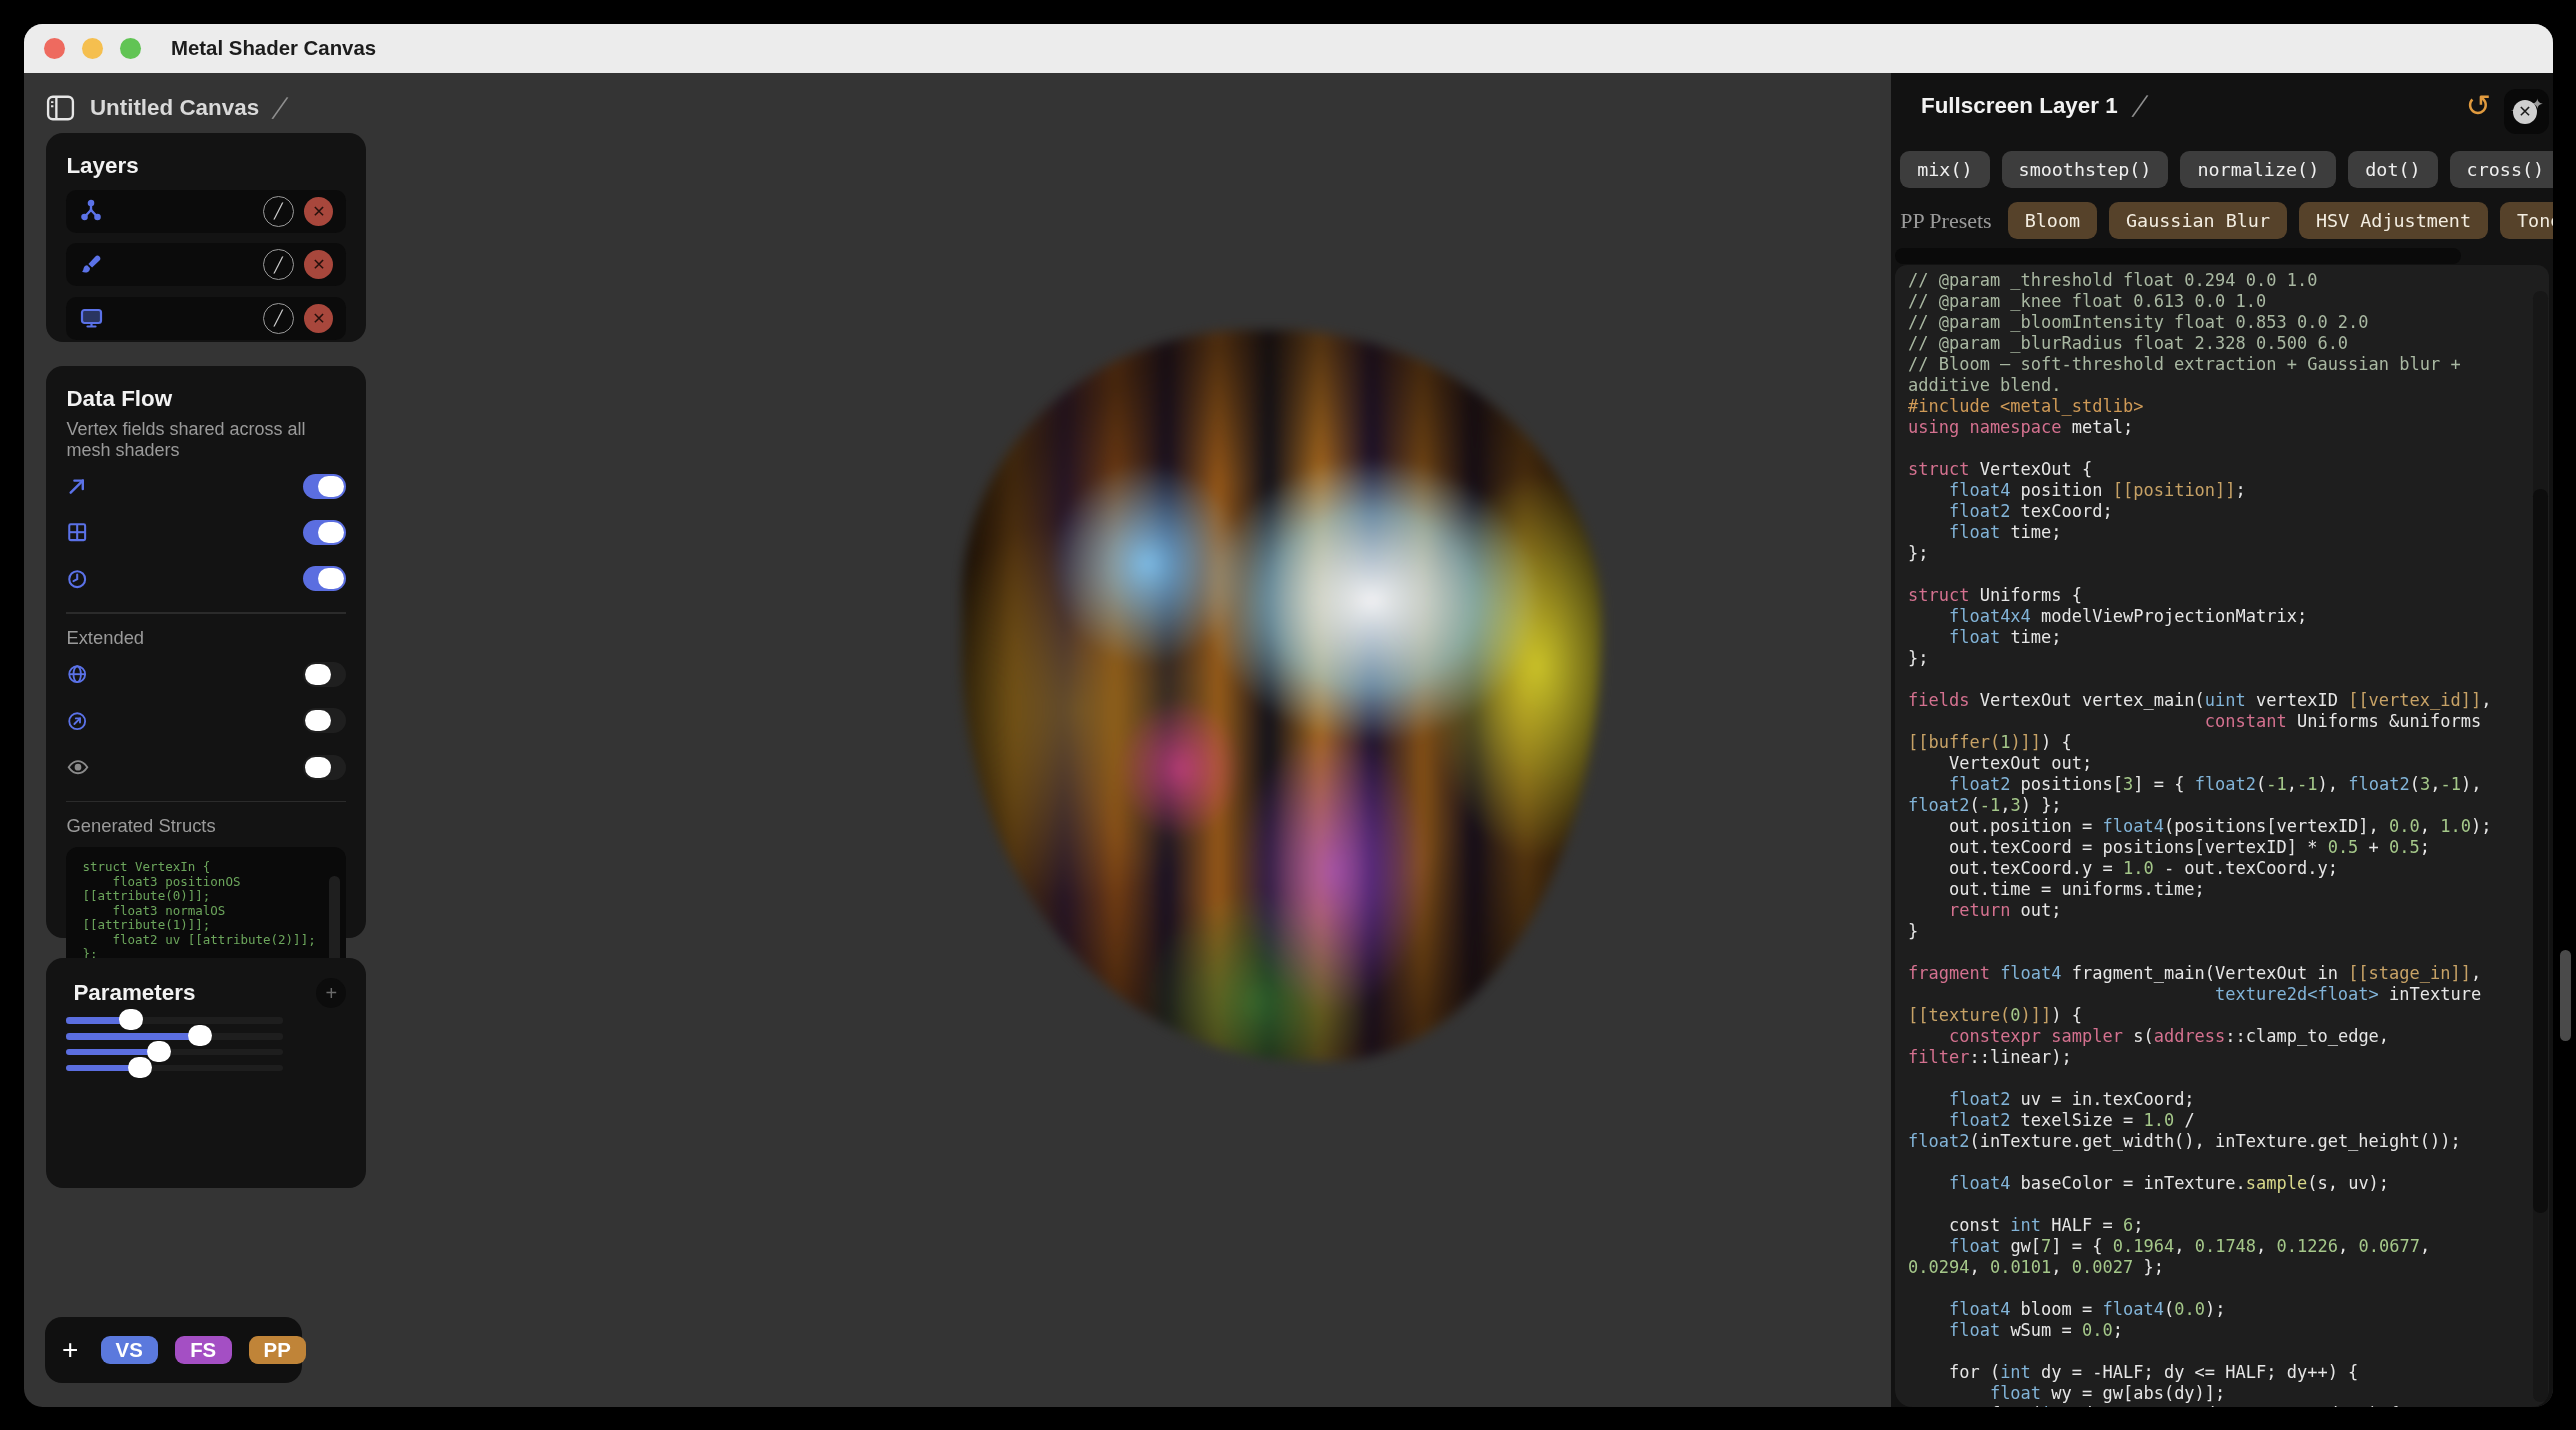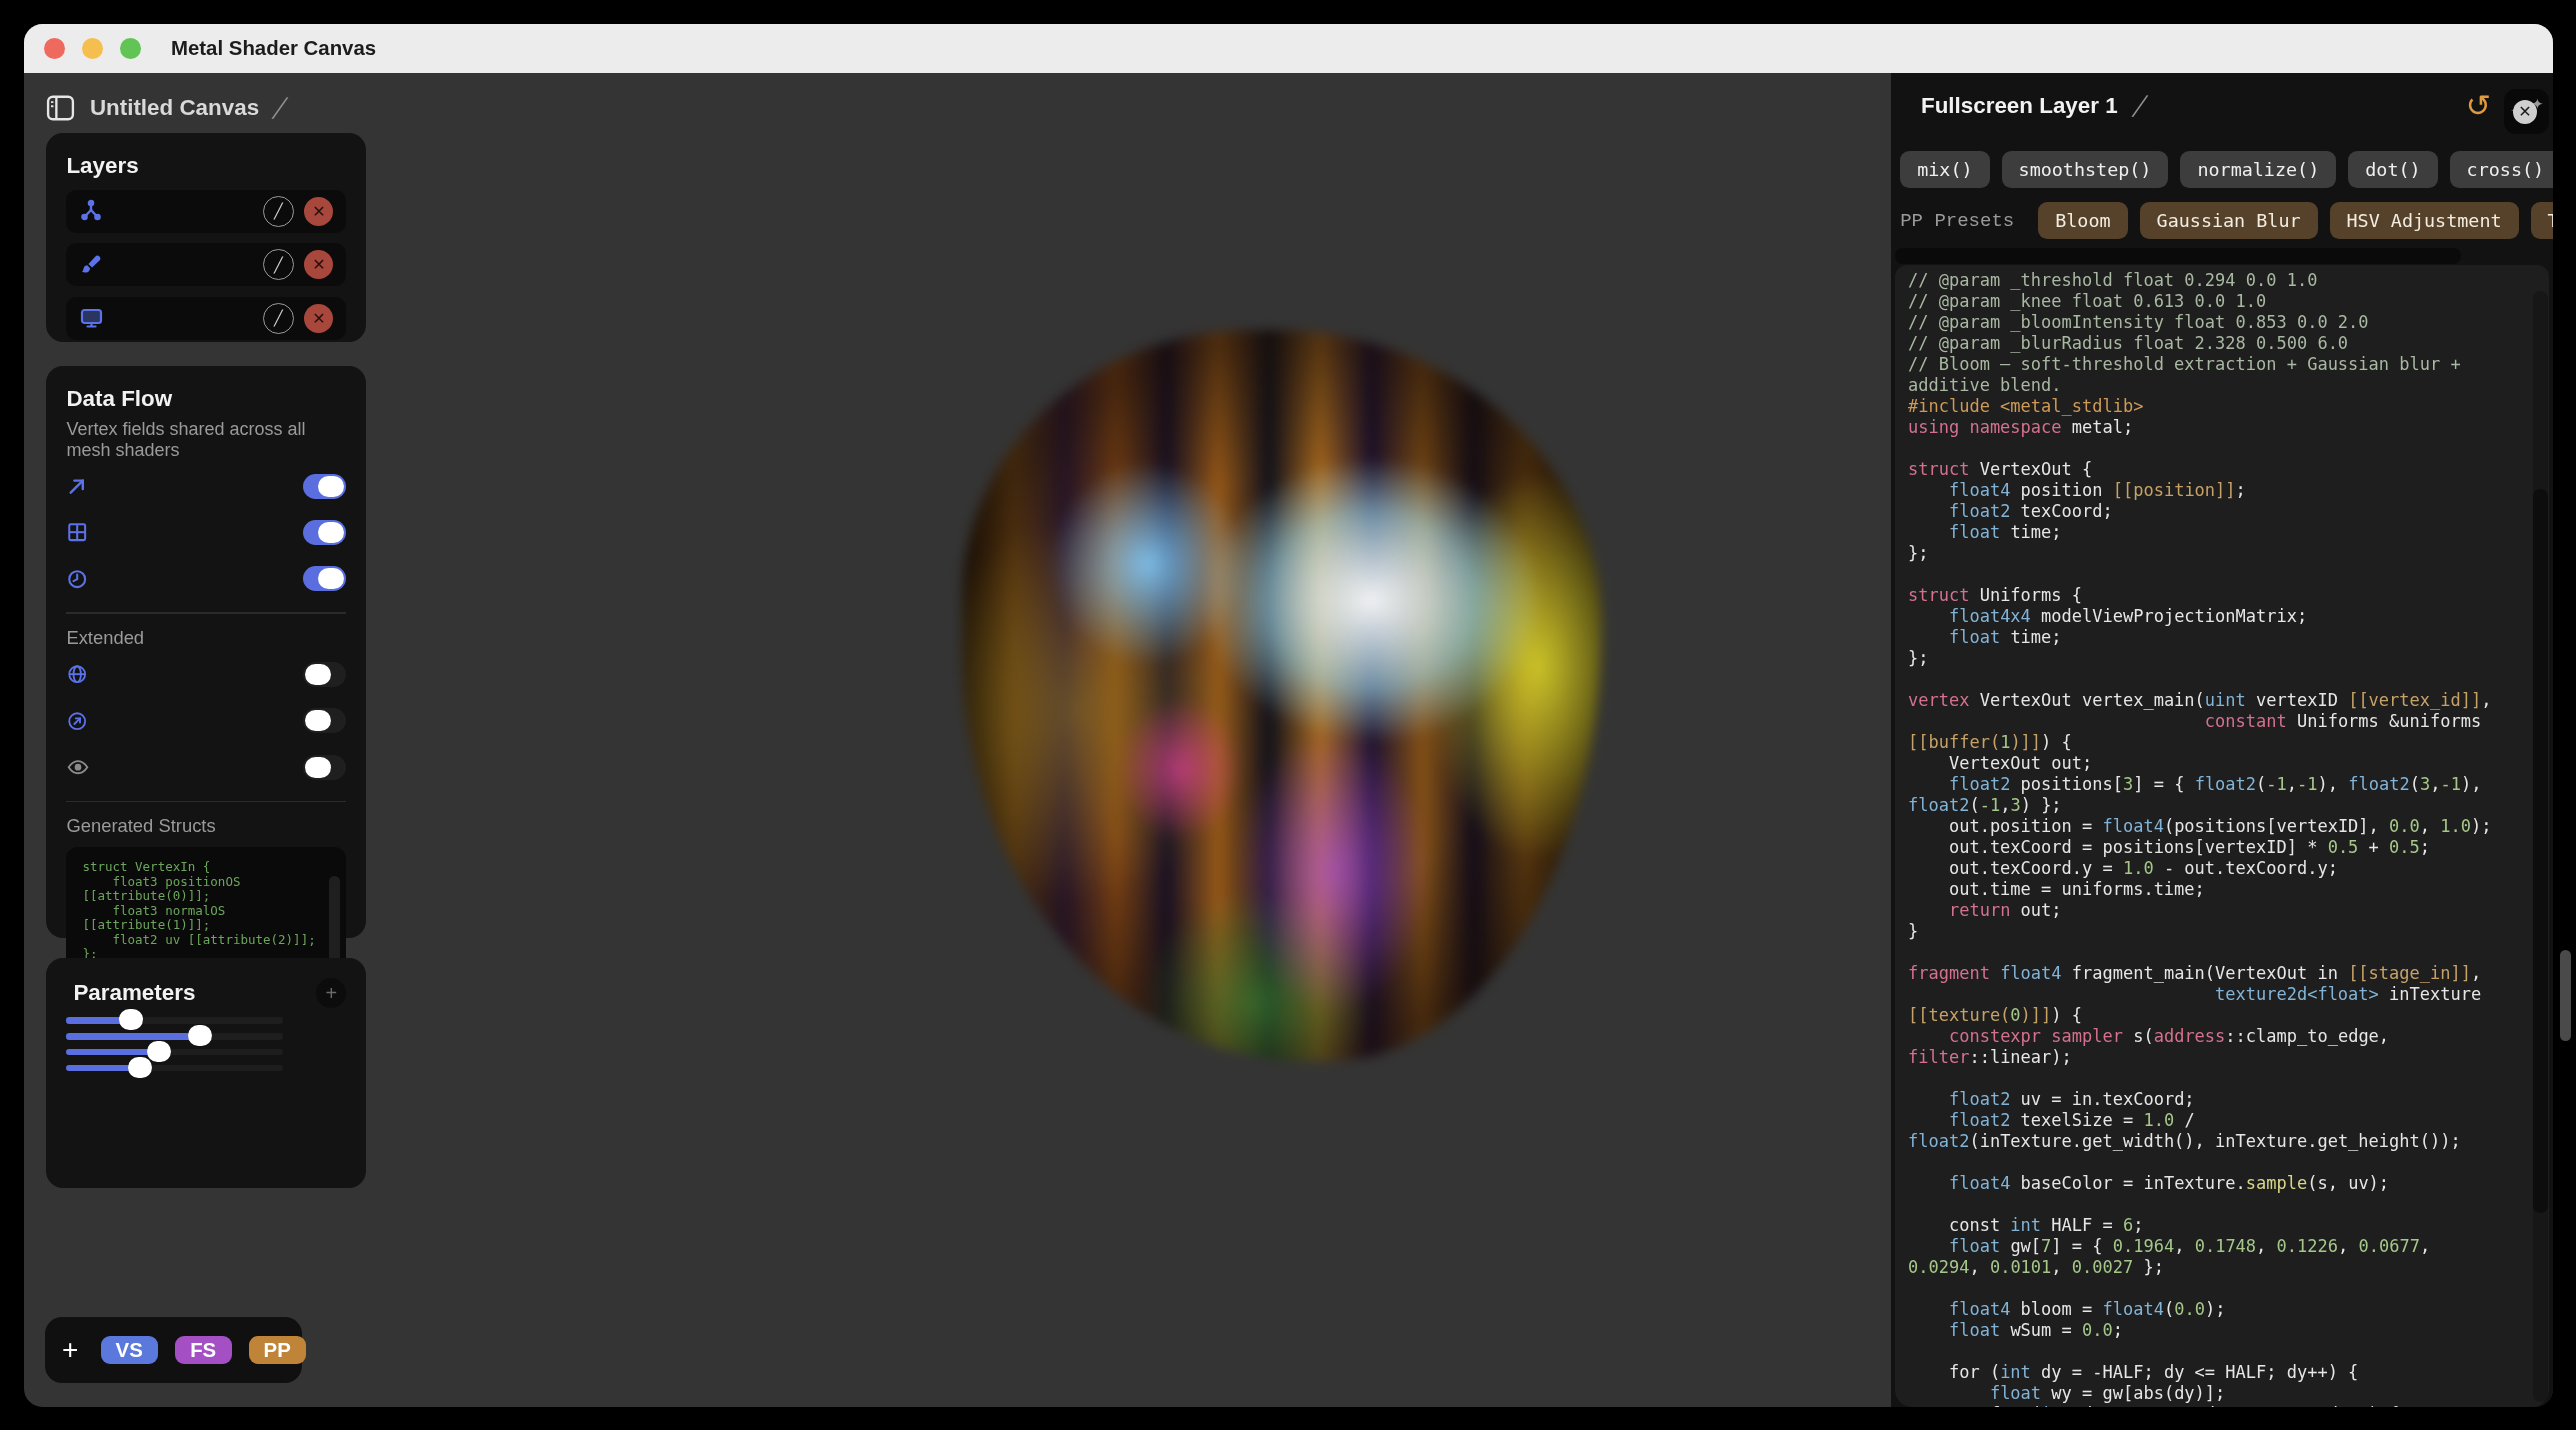--- a/index.html
+++ b/index.html
@@ -84,22 +84,22 @@
   .panel-title{font-size:22.4px;font-weight:bold;color:#f2f2f2;}
   .undo-icon{position:absolute;top:14.5px;right:78px;color:#e09a3e;font-size:30px;}
   .sparkle-btn{position:absolute;top:16px;right:20px;width:45px;height:45px;border-radius:12px;background:#090909;
                display:flex;align-items:center;justify-content:center;color:#9a9a9a;font-size:26px;}
   .close-circle{position:absolute;top:10.5px;right:12px;width:24px;height:24px;border-radius:50%;background:#cfcfcf;
                 color:#1a1a1a;font-size:16px;font-weight:bold;display:flex;align-items:center;justify-content:center;}
   .chips-row{position:absolute;left:9.2px;top:78px;width:698px;display:flex;gap:12px;}
   .chip{background:#3d3d3d;border-radius:9.2px;padding:8px 17px;white-space:nowrap;
         font-family:"DejaVu Sans Mono","Liberation Mono",monospace;font-size:18.4px;color:#efefef;}
   .presets-row{position:absolute;left:9.2px;top:129px;width:698px;display:flex;gap:12px;align-items:center;}
-  .presets-label{font-family:Liberation Mono, monospace;font-size:19px;color:#9a9a9a;
-                 white-space:nowrap;margin-right:12px;}
+  .presets-label{font-family:Liberation Serif, serif;font-size:22px;color:#9a9a9a;
+                 white-space:nowrap;margin-right:4px;}
   .chip.preset{background:#56422a;color:#f3ede1;}
   .hscroll{position:absolute;left:4px;top:175px;width:566px;height:16px;border-radius:8px;background:#0a0a0a;}
   .code-area{position:absolute;left:4px;top:192px;right:4px;bottom:0;background:#1e1e1e;
              border-radius:12px 12px 17px 17px;overflow:hidden;}
   .code-inner{position:absolute;left:13px;top:5.3px;right:20px;}
   .cl{font-family:"DejaVu Sans Mono","Liberation Mono",monospace;font-size:17px;line-height:21px;white-space:pre;}
   .tk-c{color:#a9b8a2;} .tk-i{color:#cf9a57;} .tk-k{color:#d4718f;} .tk-t{color:#82b4d8;}
   .tk-a{color:#c7a266;} .tk-n{color:#a5c88a;} .tk-f{color:#d8d88a;} .tk-p{color:#e6e6e6;}
   .vgutter{position:absolute;right:1.3px;top:26px;bottom:5.3px;width:14.5px;background:#171717;border-radius:7.2px;}
   .vthumb{position:absolute;right:0;top:198px;width:14.5px;height:724px;background:#0d0d0d;border-radius:7.2px;}
@@ -401,21 +401,21 @@
             <div class="cl"><span class="tk-p">    </span><span class="tk-t">float4</span><span class="tk-p"> position </span><span class="tk-a">[[position]]</span><span class="tk-p">;</span></div>
             <div class="cl"><span class="tk-p">    </span><span class="tk-t">float2</span><span class="tk-p"> texCoord;</span></div>
             <div class="cl"><span class="tk-p">    </span><span class="tk-t">float</span><span class="tk-p"> time;</span></div>
             <div class="cl"><span class="tk-p">};</span></div>
             <div class="cl">&nbsp;</div>
             <div class="cl"><span class="tk-k">struct </span><span class="tk-p">Uniforms {</span></div>
             <div class="cl"><span class="tk-p">    </span><span class="tk-t">float4x4</span><span class="tk-p"> modelViewProjectionMatrix;</span></div>
             <div class="cl"><span class="tk-p">    </span><span class="tk-t">float</span><span class="tk-p"> time;</span></div>
             <div class="cl"><span class="tk-p">};</span></div>
             <div class="cl">&nbsp;</div>
-            <div class="cl"><span class="tk-k">vertex </span><span class="tk-p">VertexOut vertex_main(</span><span class="tk-t">uint</span><span class="tk-p"> vertexID </span><span class="tk-a">[[vertex_id]]</span><span class="tk-p">,</span></div>
+            <div class="cl"><span class="tk-k">fields </span><span class="tk-p">VertexOut vertex_main(</span><span class="tk-t">uint</span><span class="tk-p"> vertexID </span><span class="tk-a">[[vertex_id]]</span><span class="tk-p">,</span></div>
             <div class="cl"><span class="tk-p">                             </span><span class="tk-k">constant </span><span class="tk-p">Uniforms &amp;uniforms</span></div>
             <div class="cl"><span class="tk-a">[[buffer(</span><span class="tk-n">1</span><span class="tk-a">)]]</span><span class="tk-p">) {</span></div>
             <div class="cl"><span class="tk-p">    VertexOut out;</span></div>
             <div class="cl"><span class="tk-p">    </span><span class="tk-t">float2</span><span class="tk-p"> positions[</span><span class="tk-n">3</span><span class="tk-p">] = { </span><span class="tk-t">float2</span><span class="tk-p">(</span><span class="tk-n">-1</span><span class="tk-p">,</span><span class="tk-n">-1</span><span class="tk-p">), </span><span class="tk-t">float2</span><span class="tk-p">(</span><span class="tk-n">3</span><span class="tk-p">,</span><span class="tk-n">-1</span><span class="tk-p">),</span></div>
             <div class="cl"><span class="tk-t">float2</span><span class="tk-p">(</span><span class="tk-n">-1</span><span class="tk-p">,</span><span class="tk-n">3</span><span class="tk-p">) };</span></div>
             <div class="cl"><span class="tk-p">    out.position = </span><span class="tk-t">float4</span><span class="tk-p">(positions[vertexID], </span><span class="tk-n">0.0</span><span class="tk-p">, </span><span class="tk-n">1.0</span><span class="tk-p">);</span></div>
             <div class="cl"><span class="tk-p">    out.texCoord = positions[vertexID] * </span><span class="tk-n">0.5</span><span class="tk-p"> + </span><span class="tk-n">0.5</span><span class="tk-p">;</span></div>
             <div class="cl"><span class="tk-p">    out.texCoord.y = </span><span class="tk-n">1.0</span><span class="tk-p"> - out.texCoord.y;</span></div>
             <div class="cl"><span class="tk-p">    out.time = uniforms.time;</span></div>
             <div class="cl"><span class="tk-p">    </span><span class="tk-k">return</span><span class="tk-p"> out;</span></div>

